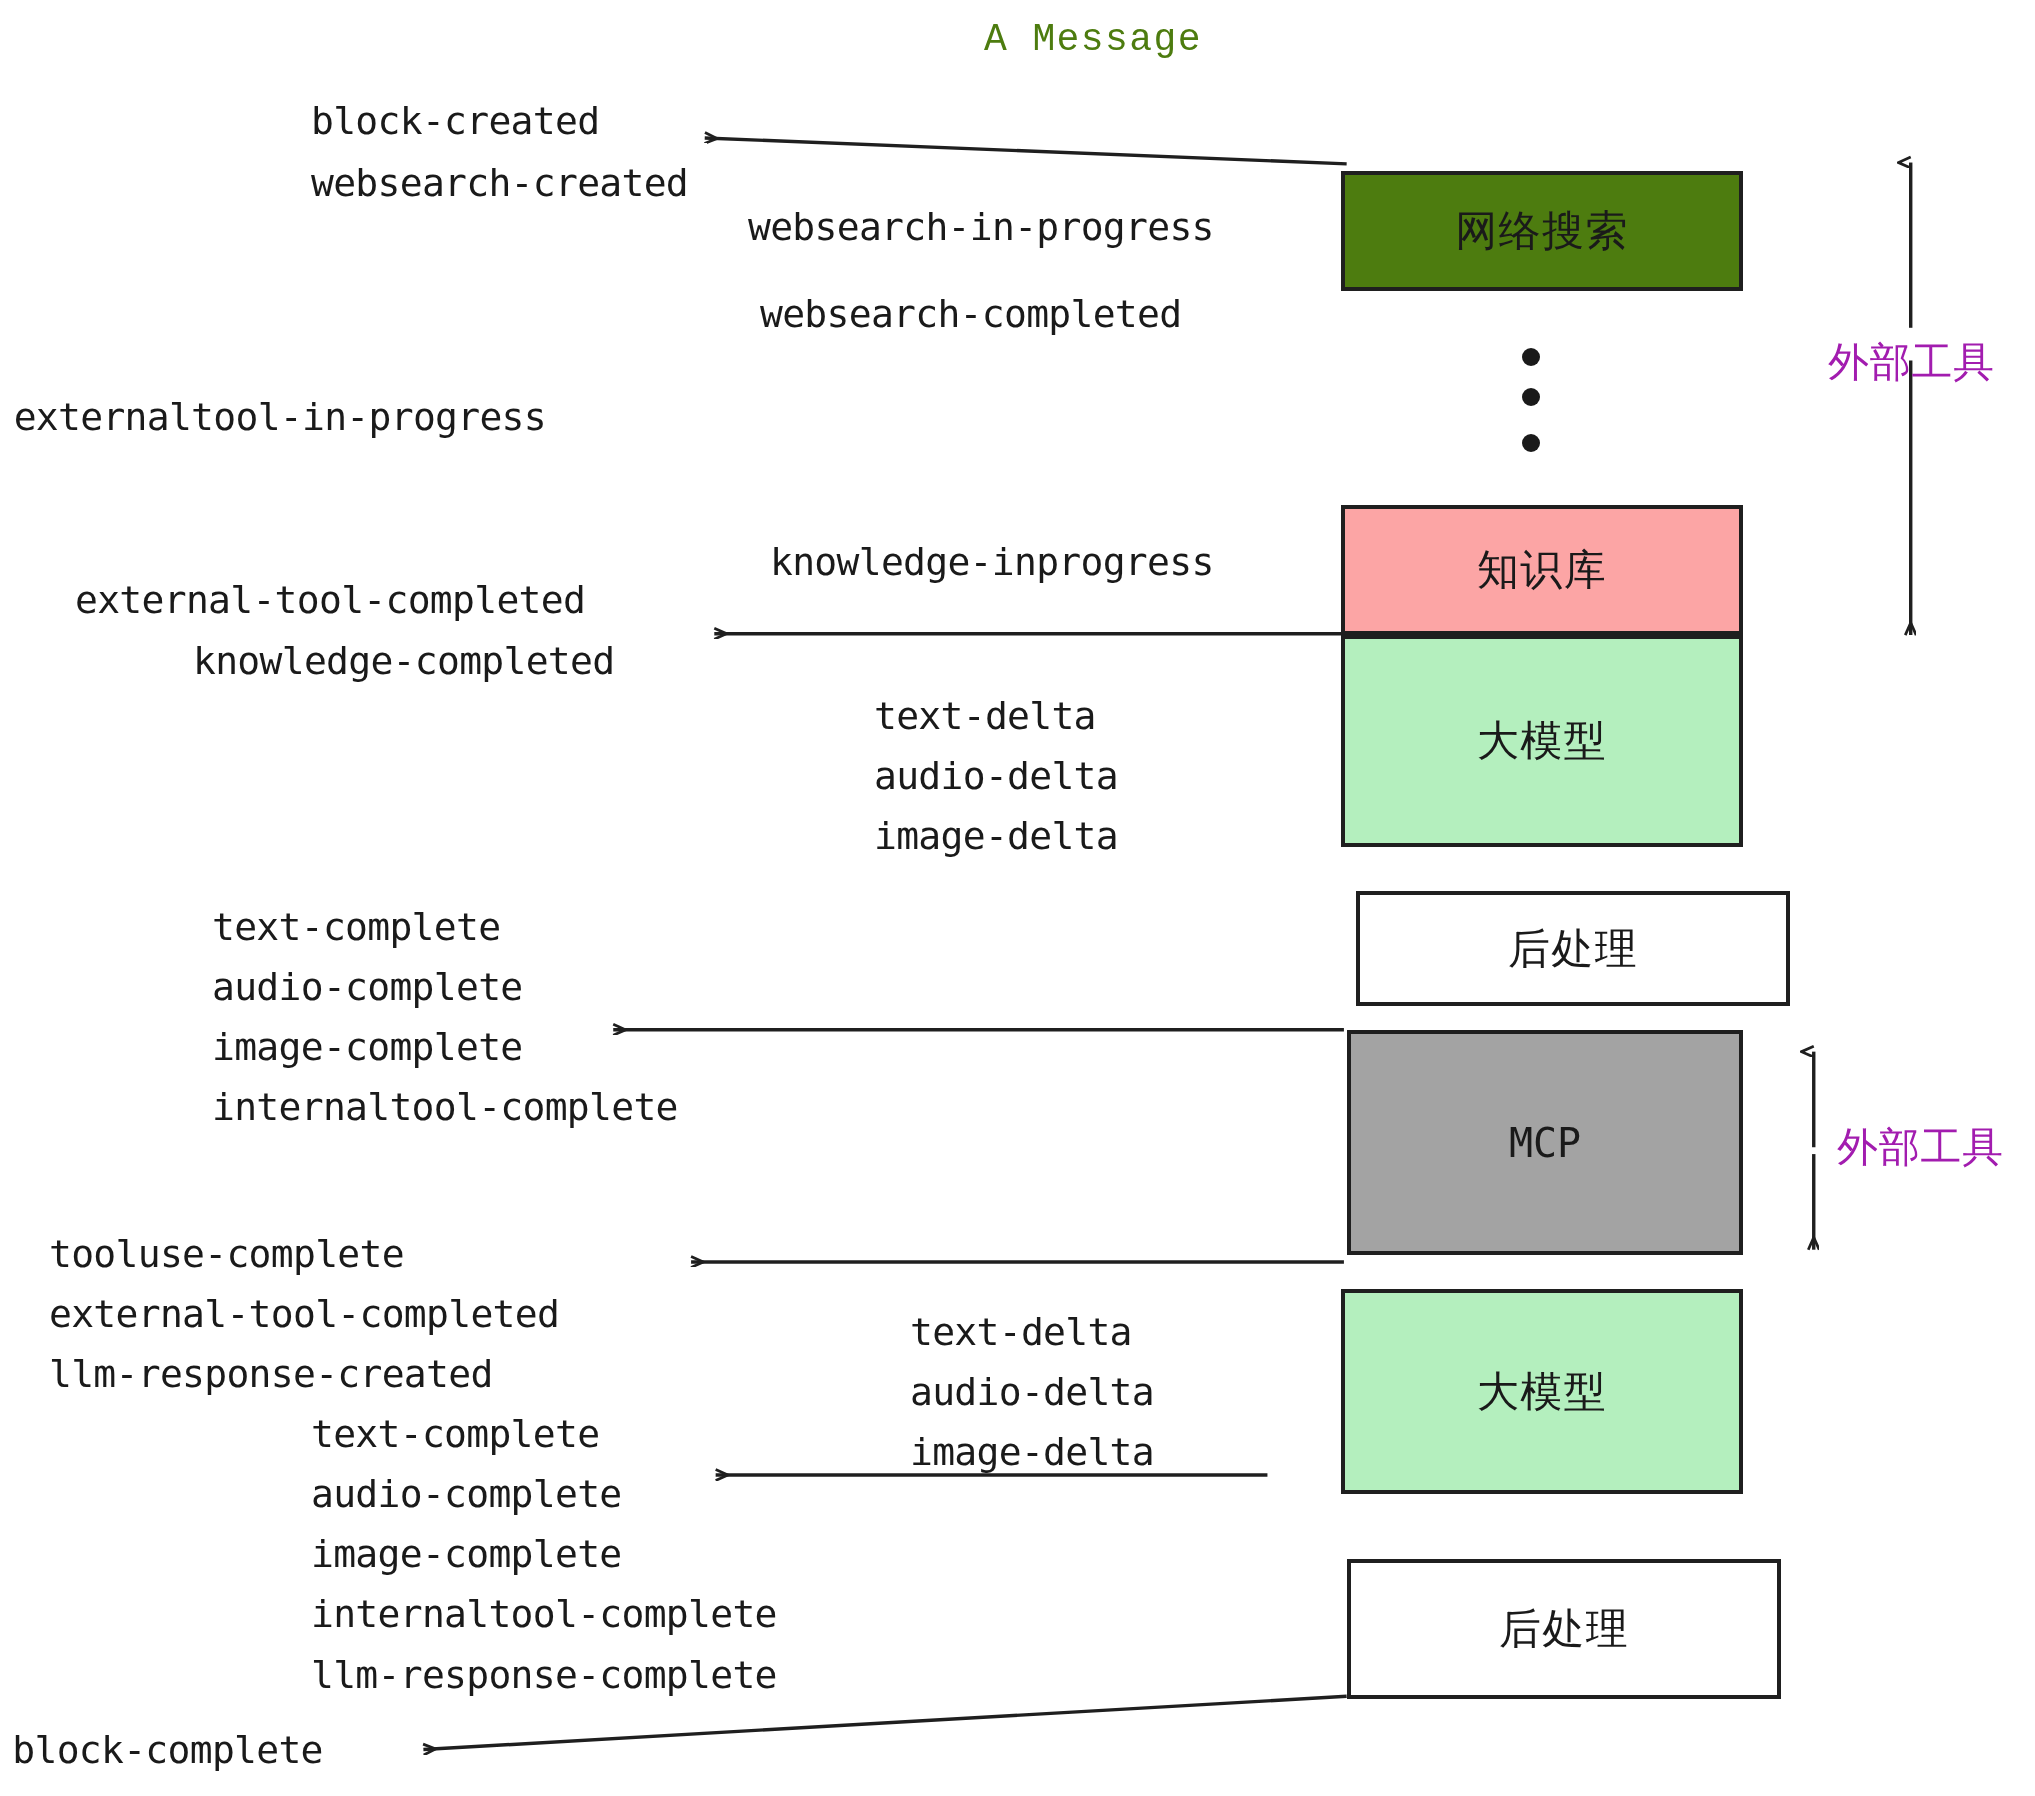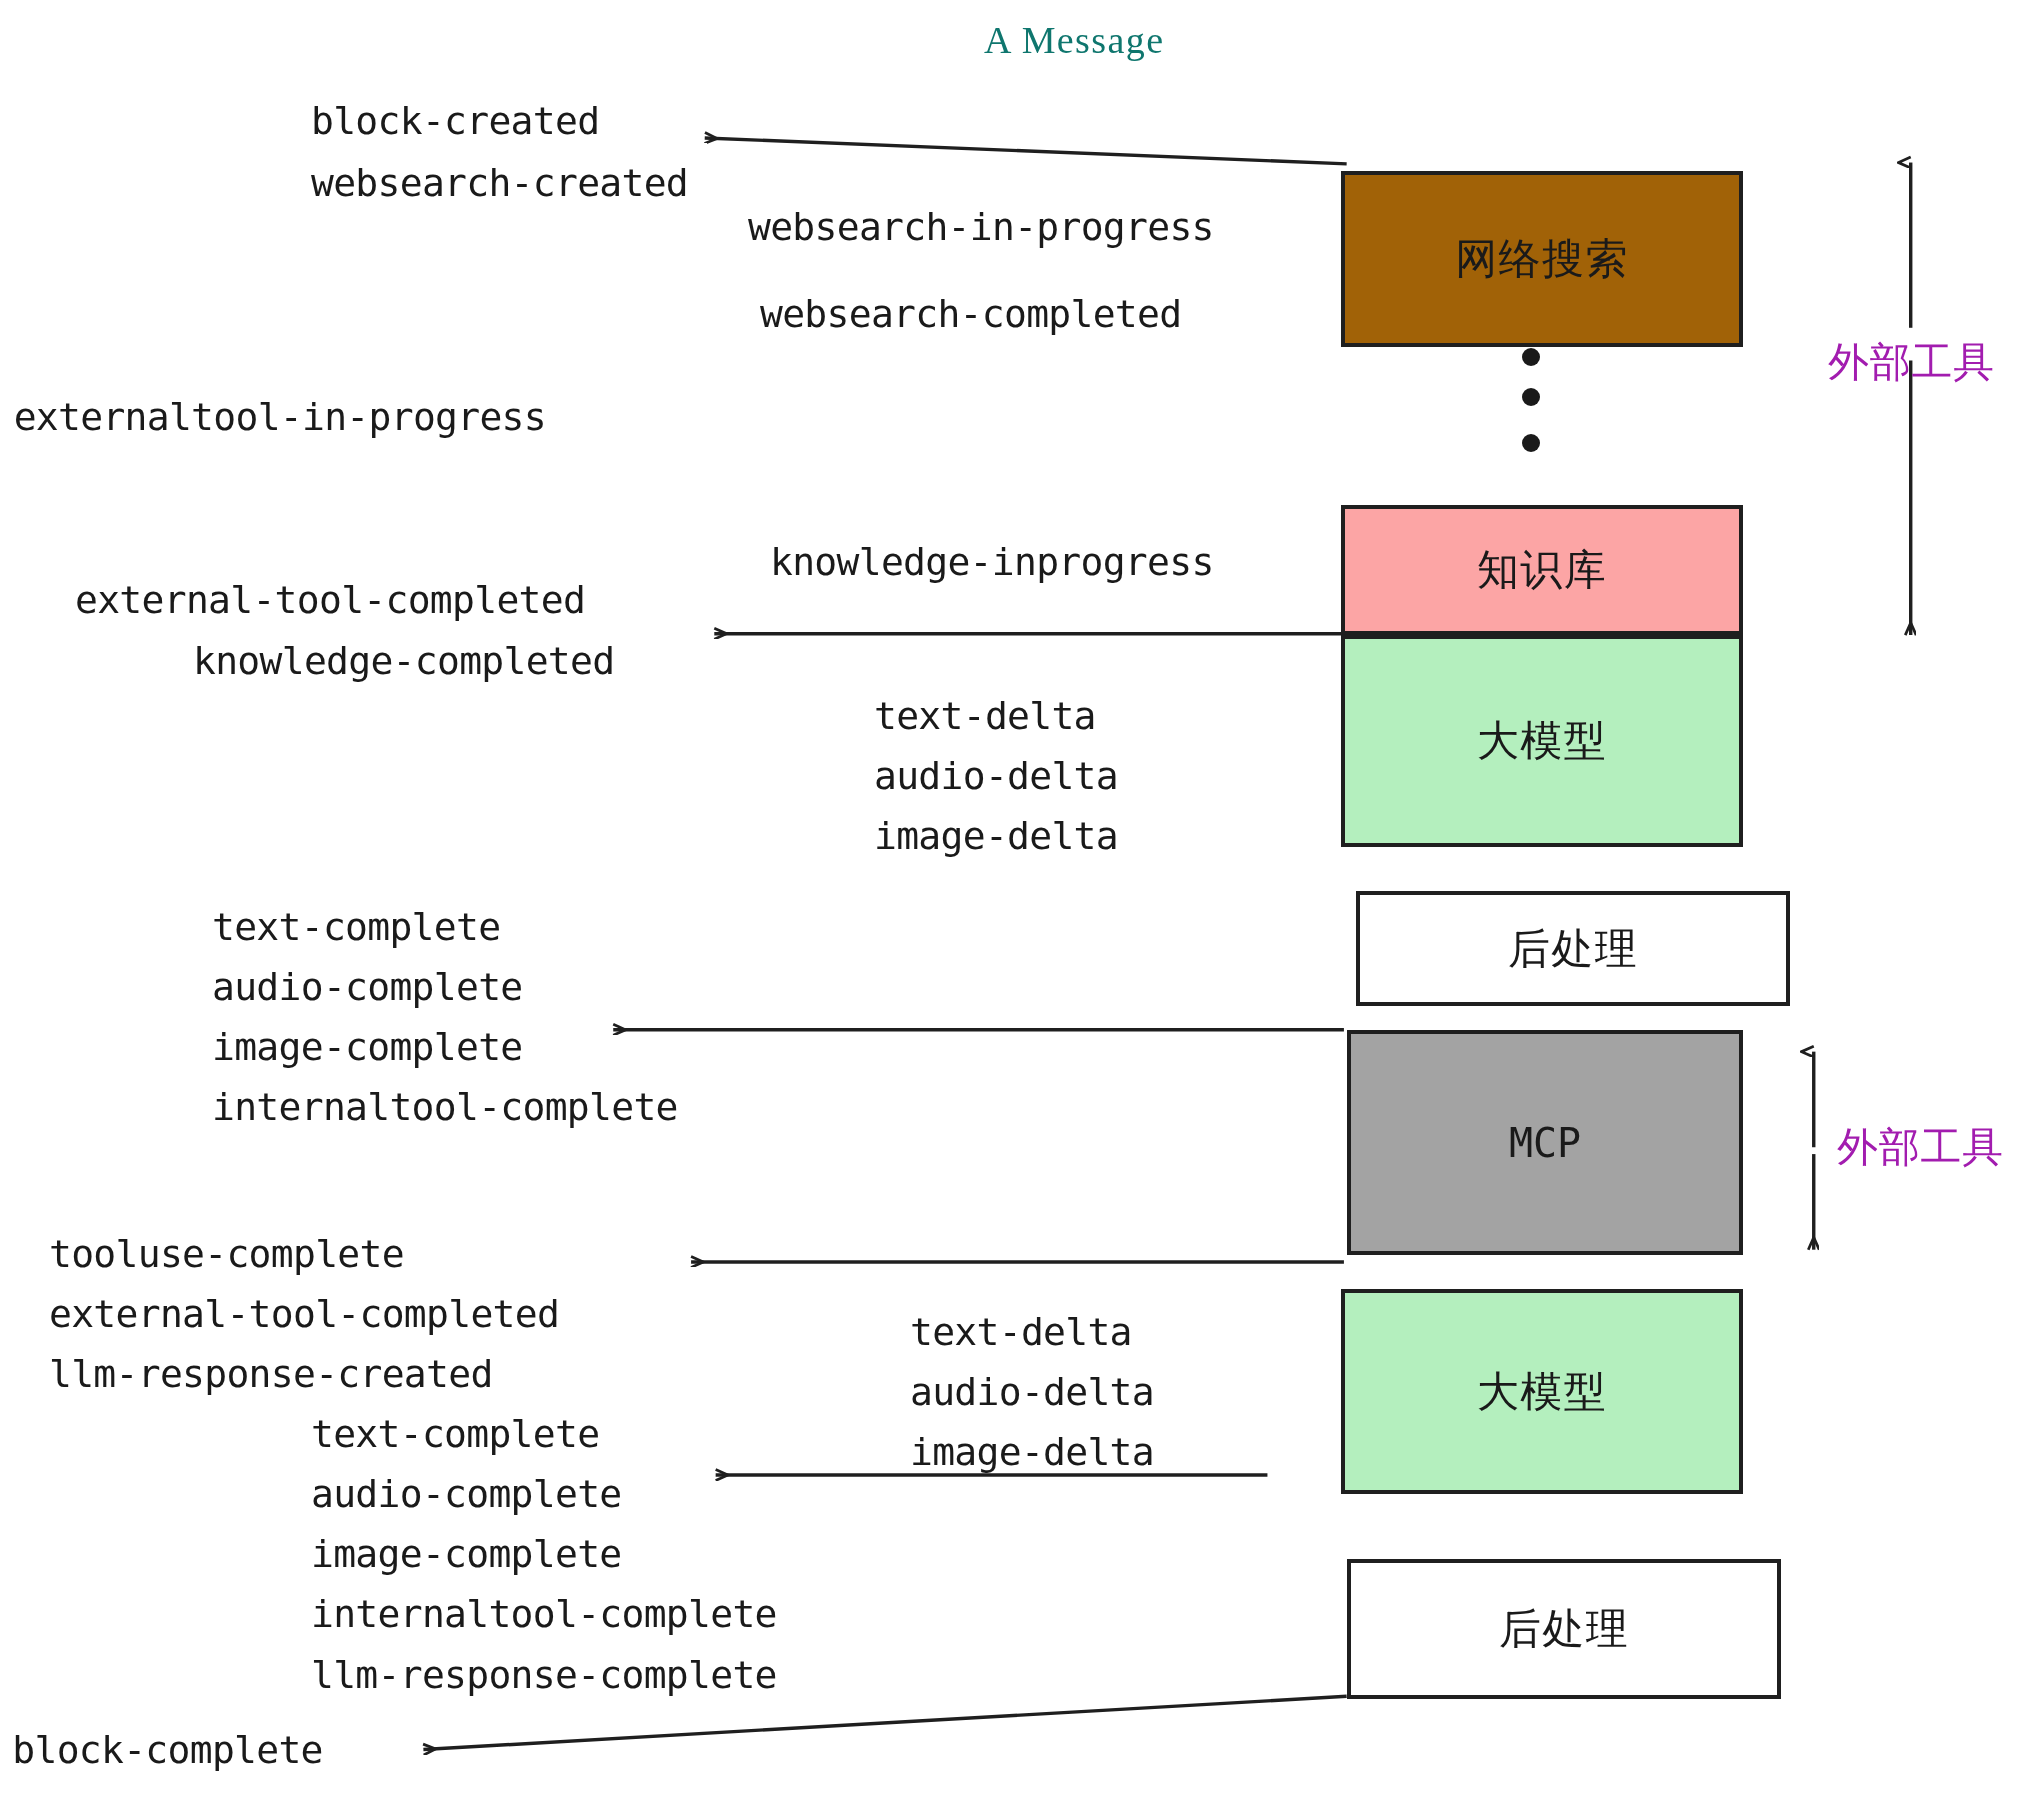--- a/index.html
+++ b/index.html
@@ -14,23 +14,23 @@
     position:absolute;
     font-family:"DejaVu Sans Mono","Liberation Mono",monospace;
     font-size:38px;
     line-height:1.0;
     color:#1a1a1a;
     white-space:nowrap;
     letter-spacing:-0.7px;
   }
   .title{
     position:absolute;
-    font-family:Liberation Serif, serif;
+    font-family:Liberation Mono, monospace;
     font-size:38px;
-    color:#0f766e;
+    color:#4d7c0f;
     white-space:nowrap;
     letter-spacing:1.4px;
   }
   .box{
     position:absolute;
     border:4.8px solid #1f1f1f;
     box-sizing:border-box;
     display:flex;
     align-items:center;
     justify-content:center;
@@ -95,21 +95,21 @@
 
     <line x1="1972" y1="2484" x2="620" y2="2562" stroke="#1f1f1f" stroke-width="5" marker-end="url(#ah)"></line>
 
     <line x1="2798" y1="480" x2="2798" y2="238" stroke="#1f1f1f" stroke-width="5" marker-end="url(#ahu)"></line>
     <line x1="2798" y1="528" x2="2798" y2="930" stroke="#1f1f1f" stroke-width="5" marker-end="url(#ah)"></line>
 
     <line x1="2656" y1="1680" x2="2656" y2="1540" stroke="#1f1f1f" stroke-width="5" marker-end="url(#ahu)"></line>
     <line x1="2656" y1="1690" x2="2656" y2="1830" stroke="#1f1f1f" stroke-width="5" marker-end="url(#ah)"></line>
   </svg>
 
-  <div class="box" style="left:1341px;top:171px;width:402px;height:176px;background:#a16207;">
+  <div class="box" style="left:1341px;top:171px;width:402px;height:120px;background:#4d7c0f;">
     <span>网络搜索</span>
   </div>
 
   <div class="dot" style="left:1522px;top:348px;"></div>
   <div class="dot" style="left:1522px;top:388px;"></div>
   <div class="dot" style="left:1522px;top:434px;"></div>
 
   <div class="box" style="left:1341px;top:505px;width:402px;height:130px;background:#fca5a5;">
     <span>知识库</span>
   </div>

